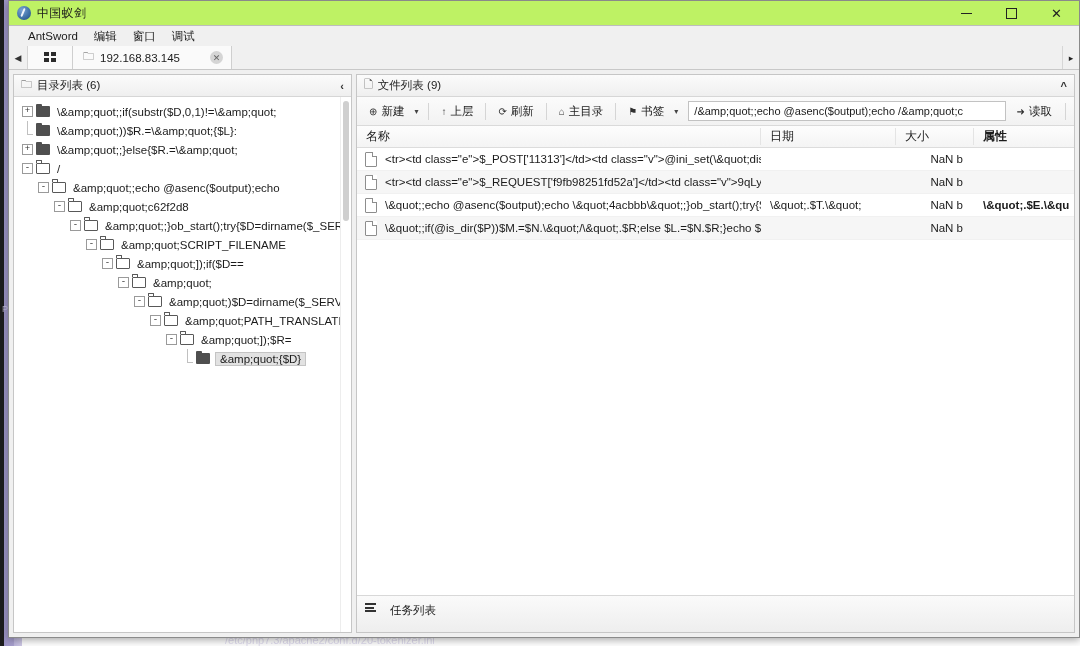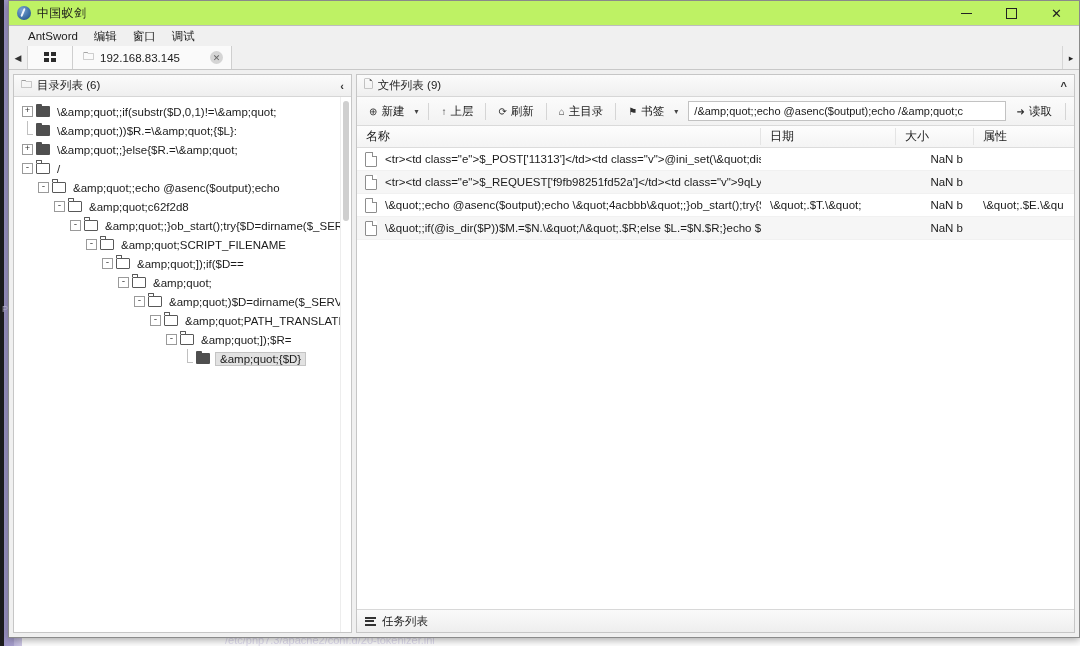--- a/index.html
+++ b/index.html
@@ -343,21 +343,21 @@
     display: flex;
     align-items: center;
     font-size: 12px;
     color: #1b1b1b;
     flex: none;
   }
   .fhead > div { padding-left: 9px; box-sizing: border-box; }
   .col-name { width: 404px; flex: none; border-right: 1px solid #e4e4e4; }
   .col-date { width: 135px; flex: none; border-right: 1px solid #e4e4e4; }
   .col-size { width: 78px;  flex: none; border-right: 1px solid #e4e4e4; }
-  .col-attr { flex: 1; }
+  .col-attr { flex: 1; font-weight: bold; }
   .frow {
     height: 22px;
     display: flex;
     align-items: center;
     font-size: 11.5px;
     color: #1b1b1b;
     border-bottom: 1px solid #f1f1f1;
     cursor: default;
     overflow: hidden;
   }
@@ -389,23 +389,23 @@
   }
   .fname { overflow:hidden; text-overflow: clip; white-space: nowrap; }
   .flist-body { flex:1; overflow:hidden; background:#fff; }
 
   
   .taskbar {
     height: 22px;
     background: linear-gradient(#fafafa,#eeeeee);
     border-top: 1px solid #d8d8d8;
     display: flex;
-    align-items: center;
-    gap: 6px;
-    padding: 0 8px;
+    align-items: flex-start;
+    gap: 14px;
+    padding: 7px 8px;
     font-size: 11.5px;
     color: #1b1b1b;
     flex: none;
   }
   .task-ico {
     width: 11px; height: 9px;
     display:flex; flex-direction:column; justify-content:space-between;
     flex: none;
   }
   .task-ico i { display:block; height:2px; background:#333; }

